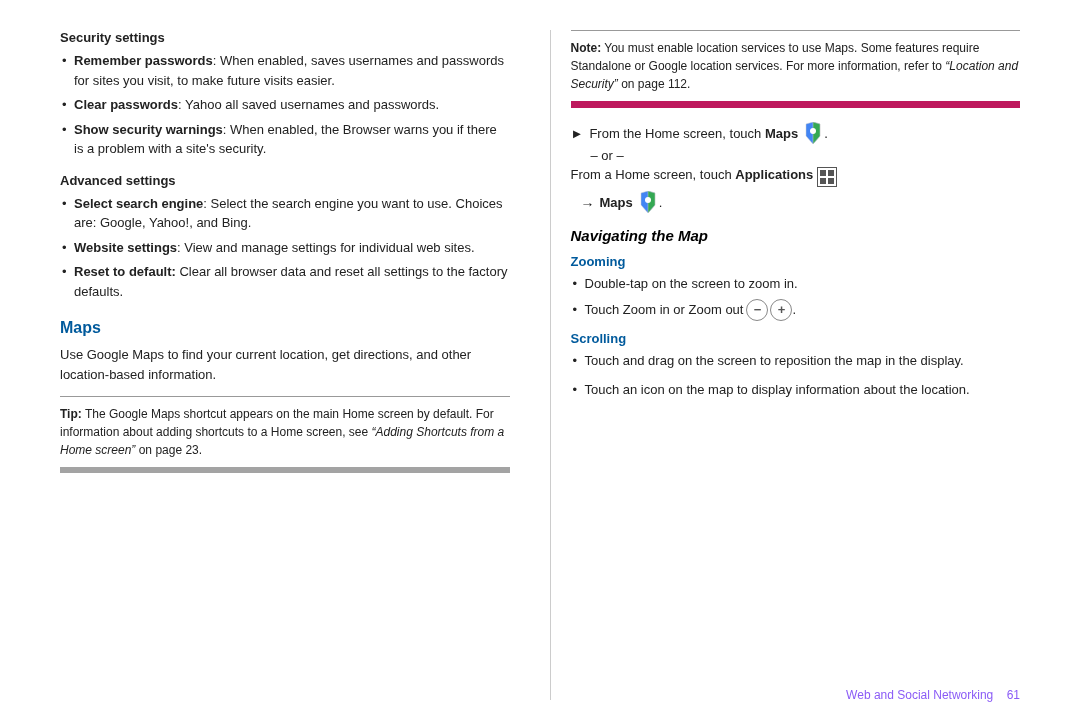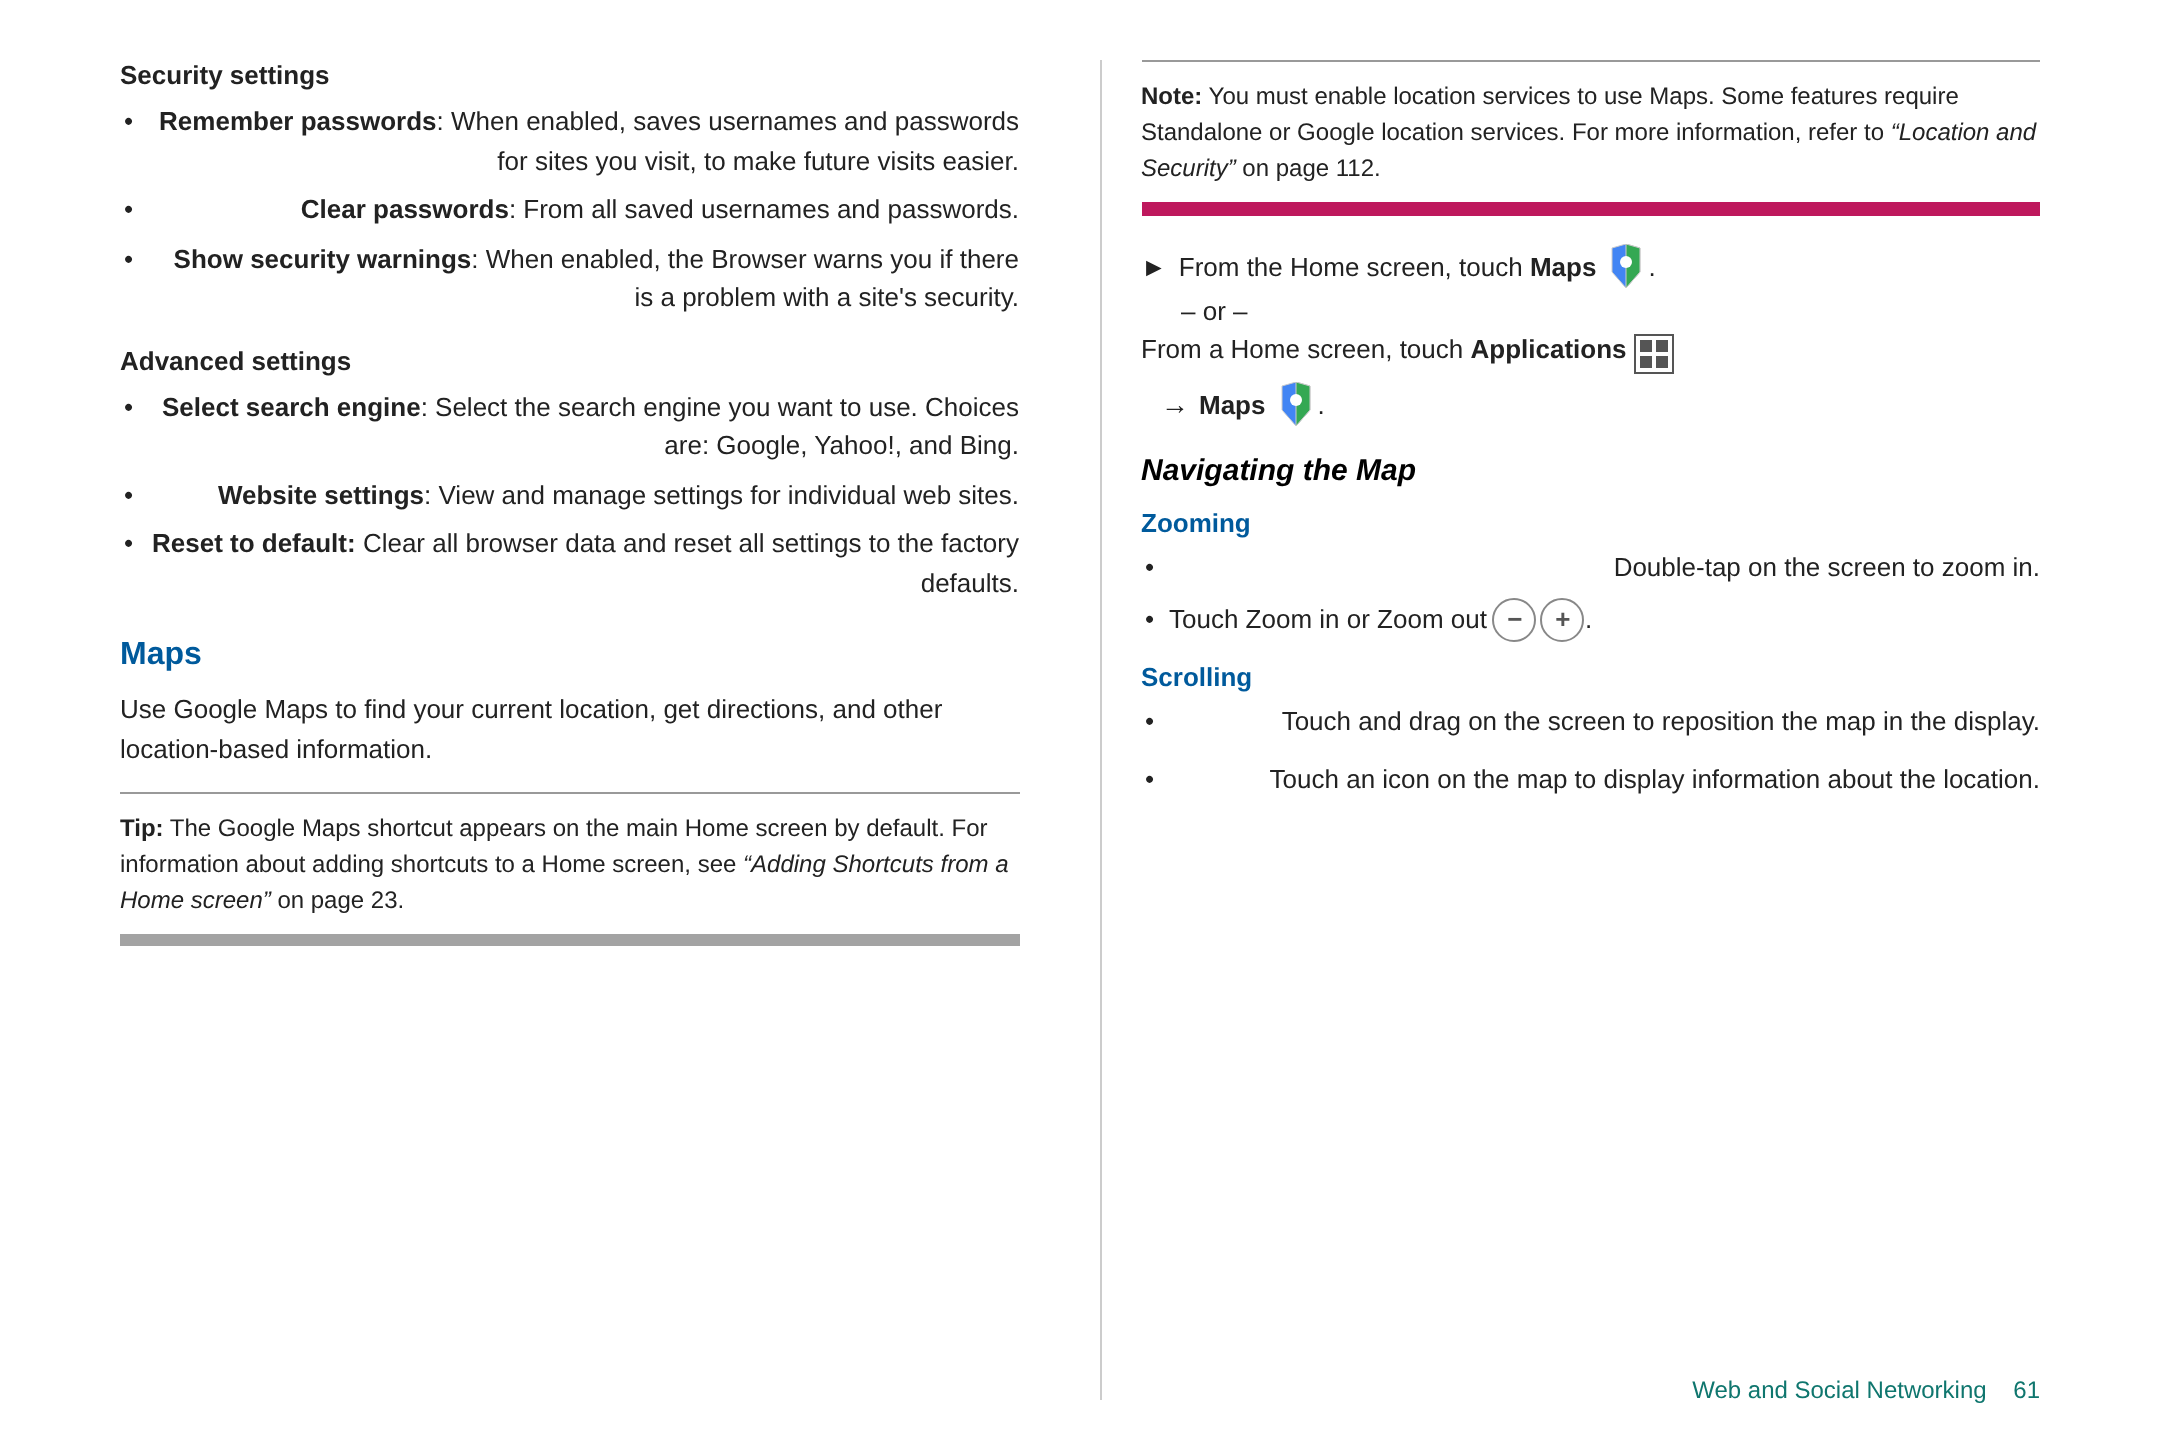--- a/index.html
+++ b/index.html
@@ -42,21 +42,20 @@
       list-style: none;
       padding: 0;
       margin: 0 0 10px 0;
     }
     ul li {
       padding-left: 14px;
       position: relative;
       margin-bottom: 5px;
       font-size: 13px;
       line-height: 1.5;
-      text-align: right;
     }
     ul li::before {
       content: "•";
       position: absolute;
       left: 2px;
     }
     .bold { font-weight: bold; }
     .maps-heading {
       font-weight: bold;
       font-size: 16px;
@@ -131,40 +130,40 @@
       justify-content: center;
       font-size: 13px;
       color: #555;
       font-weight: bold;
     }
     .page-footer {
       position: absolute;
       bottom: 18px;
       right: 60px;
       font-size: 12px;
-      color: #0f766e;
+      color: #8b5cf6;
     }
     .instruction-block {
       margin-bottom: 2px;
     }
     .italic { font-style: italic; }
   </style>
 </head>
 <body>
 
 <div class="page">
 
   <div class="left-col">
     <div class="section-heading">Security settings</div>
     <ul>
       <li>
         <span class="bold">Remember passwords</span><span>: When enabled, saves usernames and passwords for sites you visit, to make future visits easier.</span>
       </li>
       <li>
-        <span class="bold">Clear passwords</span><span>: From all saved usernames and passwords.</span>
+        <span class="bold">Clear passwords</span><span>: Yahoo all saved usernames and passwords.</span>
       </li>
       <li>
         <span class="bold">Show security warnings</span><span>: When enabled, the Browser warns you if there is a problem with a site's security.</span>
       </li>
     </ul>
 
     <div class="section-heading">Advanced settings</div>
     <ul>
       <li>
         <span class="bold">Select search engine</span><span>: Select the search engine you want to use. Choices are: Google, Yahoo!, and Bing.</span>

